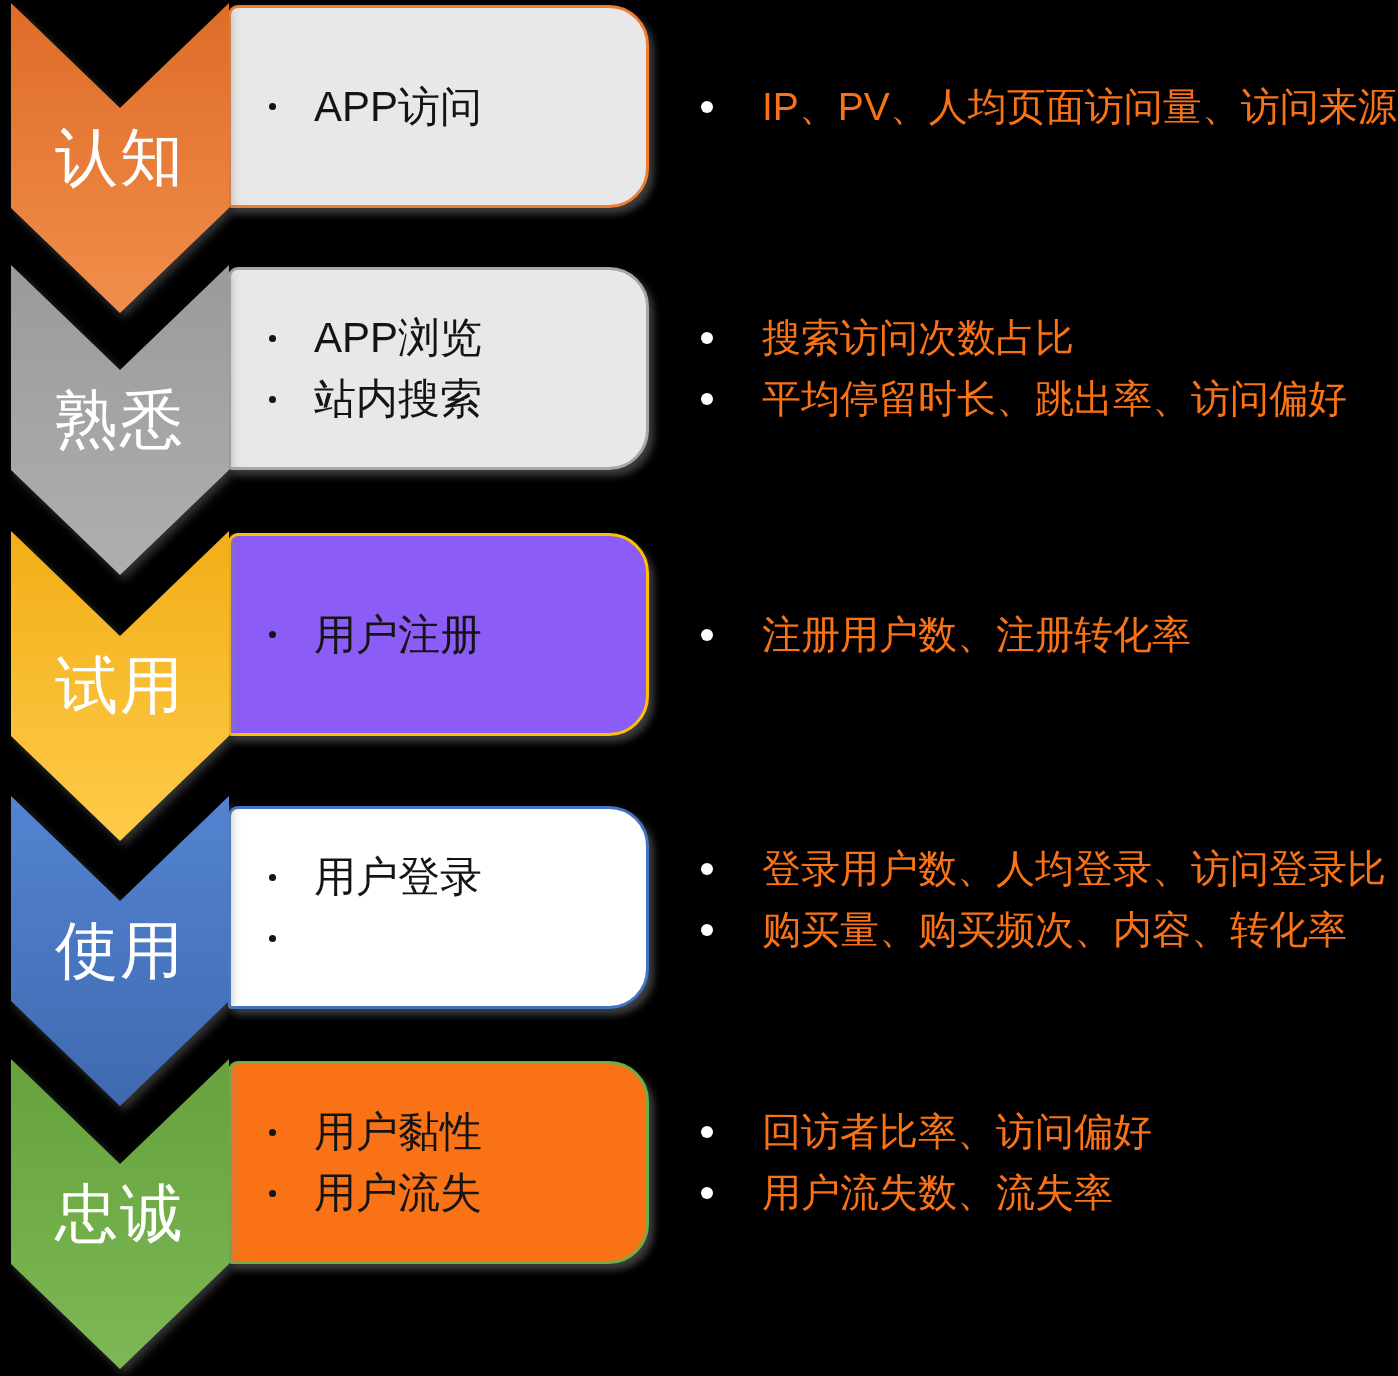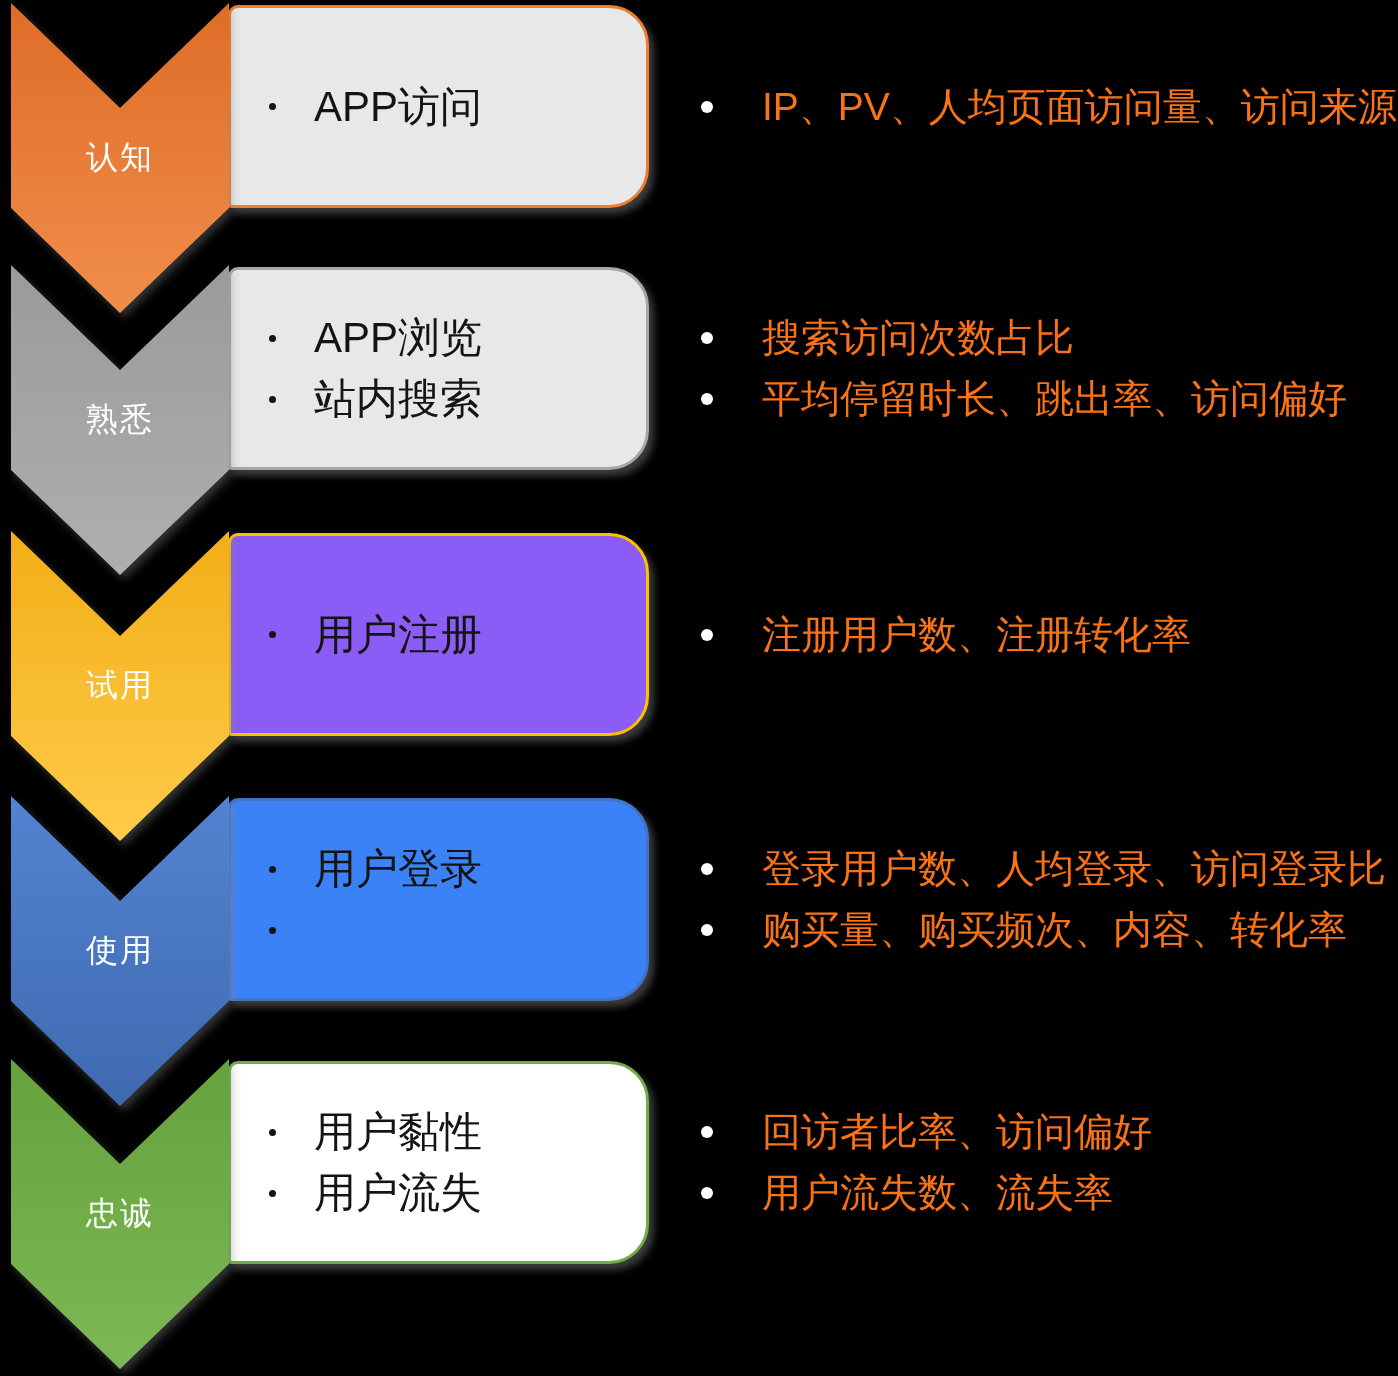--- a/index.html
+++ b/index.html
@@ -13,21 +13,21 @@
     position:absolute;left:11px;top:-2px;width:218px;height:310px;z-index:2;
     filter:drop-shadow(4px 5px 4px rgba(135,135,135,.38));
   }
   .chev{
     position:absolute;inset:0;
     clip-path:polygon(0 0,50% 33.9%,100% 0,100% 66.1%,50% 100%,0 66.1%);
   }
   .chev-label{
     position:absolute;left:0;top:105px;width:100%;height:100px;
     display:flex;align-items:center;justify-content:center;
-    color:#fff;font-size:32px;letter-spacing:2px;
+    color:#fff;font-size:63px;letter-spacing:2px;
   }
   
   .box{
     position:absolute;left:228px;top:0;width:421px;height:203px;box-sizing:border-box;
     background:#E9E8E8;border:3px solid #888;border-radius:10px 40px 40px 4px;
     display:flex;flex-direction:column;justify-content:center;padding-left:38px;
     box-shadow:5px 6px 7px rgba(150,150,150,.4);z-index:1;
   }
   .box-item{display:flex;align-items:center;height:61px;font-size:42px;color:#141414;gap:20px;}
   .box-dot{width:7px;height:7px;border-radius:50%;background:#141414;margin-right:18px;flex:0 0 auto;}
@@ -106,21 +106,21 @@
           <span>注册用户数、注册转化率</span>
         </div>
       </div>
   </div>
 
   <div class="stage" style="top: 798px;">
     <div class="chev-wrap">
       <div class="chev" style="background: linear-gradient(rgb(83, 131, 209) 0%, rgb(63, 106, 176) 100%);"></div>
       <div class="chev-label">使用</div>
     </div>
-    <div class="box" style="border-color: rgb(68, 114, 196); background: #3b82f6;">
+    <div class="box" style="border-color: rgb(68, 114, 196); background: #ffffff; margin-top: 8px;">
         <div class="box-item">
           <span class="box-dot"></span>
           <span>用户登录</span>
         </div>
         <div class="box-item">
           <span class="box-dot"></span>
         </div>
       </div>
     <div class="metrics">
         <div class="metric">
@@ -132,21 +132,21 @@
           <span>购买量、购买频次、内容、转化率</span>
         </div>
       </div>
   </div>
 
   <div class="stage" style="top: 1061px;">
     <div class="chev-wrap">
       <div class="chev" style="background: linear-gradient(rgb(101, 162, 61) 0%, rgb(124, 185, 86) 100%);"></div>
       <div class="chev-label">忠诚</div>
     </div>
-    <div class="box" style="border-color: rgb(112, 173, 71); background: #ffffff;">
+    <div class="box" style="border-color: rgb(112, 173, 71); background: #f97316;">
         <div class="box-item">
           <span class="box-dot"></span>
           <span>用户黏性</span>
         </div>
         <div class="box-item">
           <span class="box-dot"></span>
           <span>用户流失</span>
         </div>
       </div>
     <div class="metrics">

